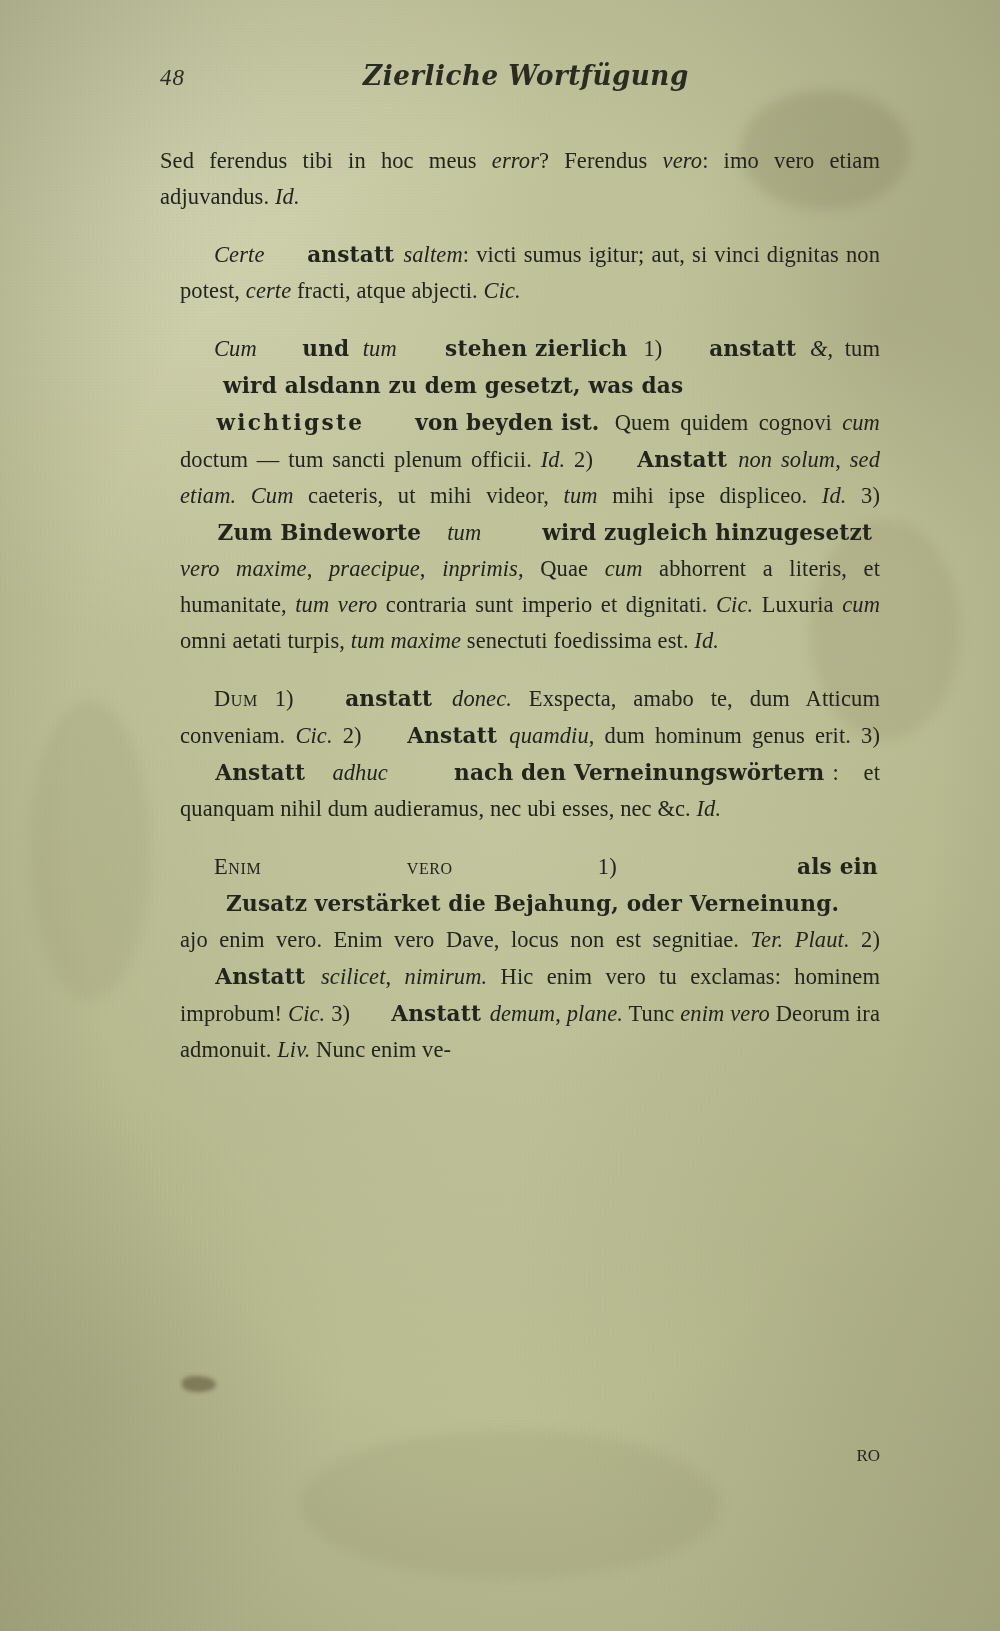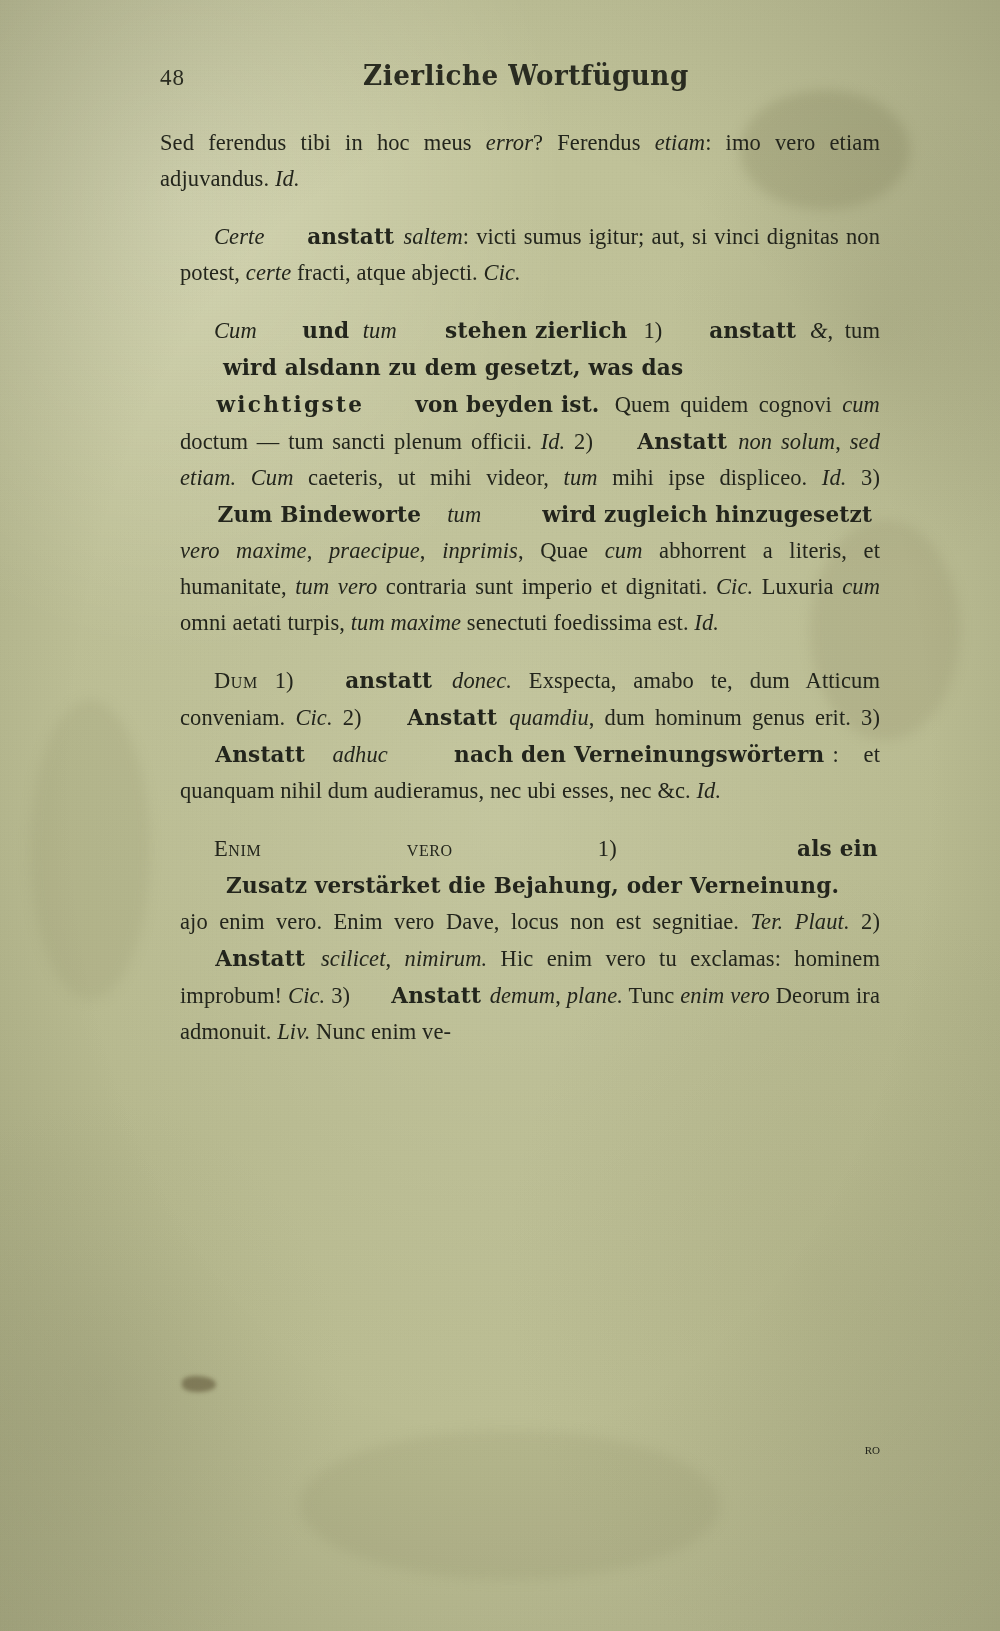--- a/index.html
+++ b/index.html
@@ -54,21 +54,22 @@
     position: absolute;
     left: 160px;
     top: 60px;
     width: 720px;
     color: #23251c;
   }
 
   .header {
     display: flex;
     align-items: baseline;
-    margin-bottom: 34px;
+    margin-bottom: 52px;
+    font-style: italic;
   }
   .folio {
     font-size: 23px;
     letter-spacing: 1px;
     color: #2a2c21;
     width: 70px;
   }
   .running-title {
     font-size: 27px;
     letter-spacing: 0.5px;
@@ -103,21 +104,21 @@
     letter-spacing: 0.2px;
     transform: scaleX(0.96);
     display: inline-block;
   }
   .sp { letter-spacing: 2.4px; }
 
   .catchword {
     position: absolute;
     right: 0;
     top: 1380px;
-    font-size: 16px;
+    font-size: 24px;
     color: #23251c;
     font-variant: small-caps;
   }
 
   .smudge {
     position: absolute;
     left: 182px;
     top: 1376px;
     width: 34px;
     height: 16px;
@@ -138,21 +139,21 @@
 <div class="vignette"></div>
 
 <div class="content">
 
   <div class="header">
     <div class="folio">48</div>
     <div class="running-title">Zierliche Wortfügung</div>
   </div>
 
   <p class="para">
-    Sed ferendus tibi in hoc meus <span class="it">error</span>? Ferendus <span class="it">etiam</span>: imo vero etiam adjuvandus. <span class="it">Id.</span>
+    Sed ferendus tibi in hoc meus <span class="it">error</span>? Ferendus <span class="it">vero</span>: imo vero etiam adjuvandus. <span class="it">Id.</span>
   </p>
 
   <p class="para indent">
     <span class="it">Certe</span> <span class="frak">anstatt</span> <span class="it">saltem</span>: victi sumus igitur; aut, si vinci dignitas non potest, <span class="it">certe</span> fracti, atque abjecti. <span class="it">Cic.</span>
   </p>
 
   <p class="para indent">
     <span class="it">Cum</span> <span class="frak">und</span> <span class="it">tum</span> <span class="frak">stehen zierlich</span> 1) <span class="frak">anstatt</span> <span class="it">&amp;</span>, tum <span class="frak">wird alsdann zu dem gesetzt, was das</span> <span class="frak sp">wichtigste</span> <span class="frak">von beyden ist.</span> Quem quidem cognovi <span class="it">cum</span> doctum — tum sancti plenum officii. <span class="it">Id.</span> 2) <span class="frak">Anstatt</span> <span class="it">non solum</span>, <span class="it">sed etiam.</span> <span class="it">Cum</span> caeteris, ut mihi videor, <span class="it">tum</span> mihi ipse displiceo. <span class="it">Id.</span> 3) <span class="frak">Zum Bindeworte</span> <span class="it">tum</span> <span class="frak">wird zugleich hinzugesetzt</span> <span class="it">vero maxime</span>, <span class="it">praecipue</span>, <span class="it">inprimis</span>, Quae <span class="it">cum</span> abhorrent a literis, et humanitate, <span class="it">tum vero</span> contraria sunt imperio et dignitati. <span class="it">Cic.</span> Luxuria <span class="it">cum</span> omni aetati turpis, <span class="it">tum maxime</span> senectuti foedissima est. <span class="it">Id.</span>
   </p>
 

